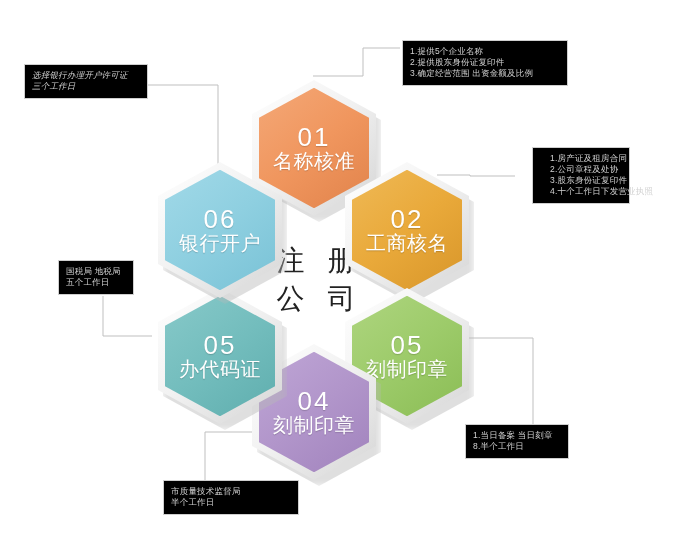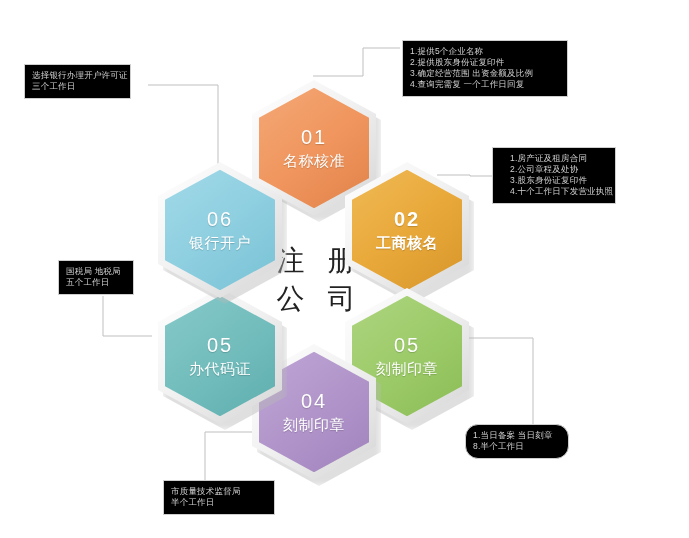--- a/index.html
+++ b/index.html
@@ -78,29 +78,29 @@
     width: 110px;
     height: 120.6px;
     clip-path: polygon(50% 0%, 100% 25%, 100% 75%, 50% 100%, 0% 75%, 0% 25%);
     display: flex;
     flex-direction: column;
     align-items: center;
     justify-content: center;
   }
   .hex-num {
     color: #ffffff;
-    font-size: 20px;
+    font-size: 26px;
     letter-spacing: 2px;
     line-height: 26px;
     text-shadow: 0 1px 1px rgba(0,0,0,0.18);
     text-align: center;
   }
   .hex-label {
     color: #ffffff;
-    font-size: 15px;
+    font-size: 20px;
     line-height: 20px;
     letter-spacing: 0.5px;
     margin-top: 1px;
     text-shadow: 0 1px 1px rgba(0,0,0,0.18);
   }
 
   
   #center-title {
     position: absolute;
     left: 248px;
@@ -134,45 +134,44 @@
       <path d="M437,175 L470,175 L470,176 L515,176"></path>
 
       <path d="M437,338 L533,338 L533,424"></path>
 
       <path d="M205,480 L205,432 L262,432"></path>
 
       <path d="M103,296 L103,336 L152,336"></path>
     </g>
   </svg>
 
-  <div class="note" style="left:24px; top:64px; width:107px;">
+  <div class="note" style="left:24px; top:64px; width:124px;font-style:italic;">
     <div>选择银行办理开户许可证</div>
     <div>三个工作日</div>
   </div>
 
   <div class="note" style="left:402px; top:40px; width:166px;">
     <div>1.提供5个企业名称</div>
     <div>2.提供股东身份证复印件</div>
     <div>3.确定经营范围  出资金额及比例</div>
-    <div>4.查询完需复 一个工作日回复</div>
-  </div>
-
-  <div class="note" style="left:492px; top:147px; width:124px;padding-left:17px;">
+  </div>
+
+  <div class="note" style="left:532px; top:147px; width:98px;padding-left:17px;">
     <div>1.房产证及租房合同</div>
     <div>2.公司章程及处协</div>
     <div>3.股东身份证复印件</div>
     <div>4.十个工作日下发营业执照</div>
   </div>
 
-  <div class="note" style="left:465px; top:424px; width:104px;border-radius:13px;">
+  <div class="note" style="left:465px; top:424px; width:104px;">
     <div>1.当日备案  当日刻章</div>
     <div>8.半个工作日</div>
   </div>
 
-  <div class="note" style="left:163px; top:480px; width:112px;">
+  <div class="note" style="left:163px; top:480px; width:136px;">
     <div>市质量技术监督局</div>
     <div>半个工作日</div>
   </div>
 
   <div class="note" style="left:58px; top:260px; width:76px;">
     <div>国税局  地税局</div>
     <div>五个工作日</div>
   </div>
 
   <div id="center-title">
@@ -182,21 +181,21 @@
 
   <div class="hex-wrap" style="left:252px; top:80px;">
     <div class="hex-shadow"></div>
     <div class="hex-outer"></div>
     <div class="hex-inner" style="background:linear-gradient(140deg,#f4a877 0%,#f0965e 50%,#e1834b 100%);">
       <div class="hex-num">01</div>
       <div class="hex-label">名称核准</div>
     </div>
   </div>
 
-  <div class="hex-wrap" style="left:345px; top:162px;font-weight:bold;">
+  <div class="hex-wrap" style="left:345px; top:162px;">
     <div class="hex-shadow"></div>
     <div class="hex-outer"></div>
     <div class="hex-inner" style="background:linear-gradient(140deg,#efb956 0%,#e9a93a 50%,#d8962a 100%);">
       <div class="hex-num">02</div>
       <div class="hex-label">工商核名</div>
     </div>
   </div>
 
   <div class="hex-wrap" style="left:345px; top:288px;">
     <div class="hex-shadow"></div>

